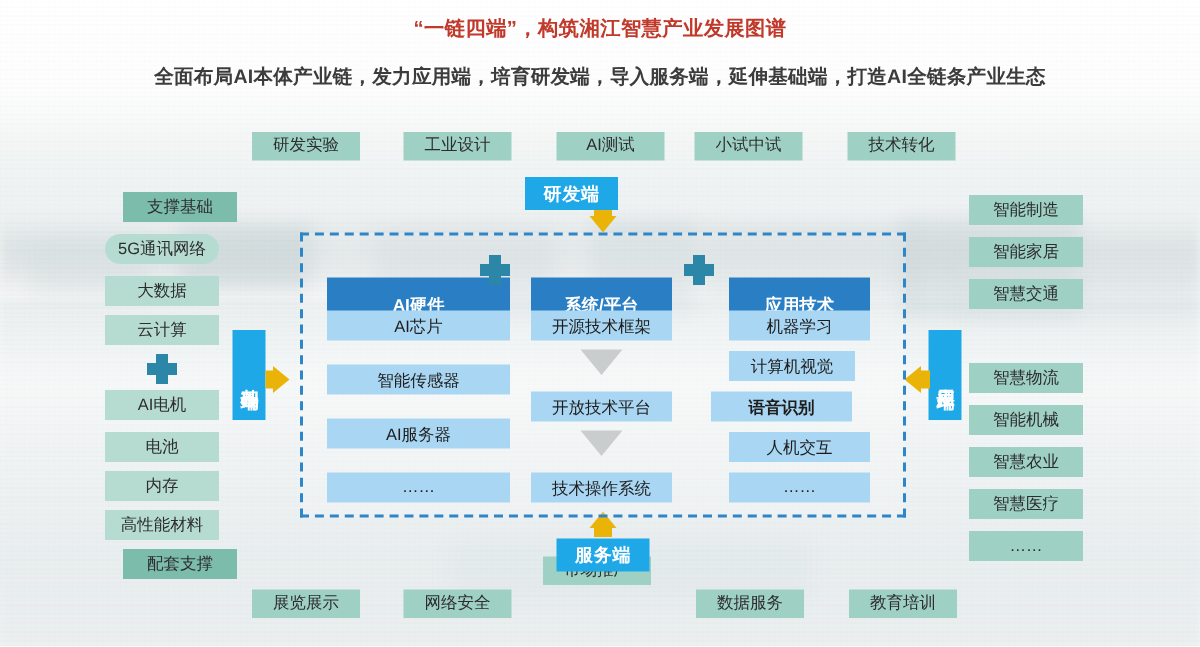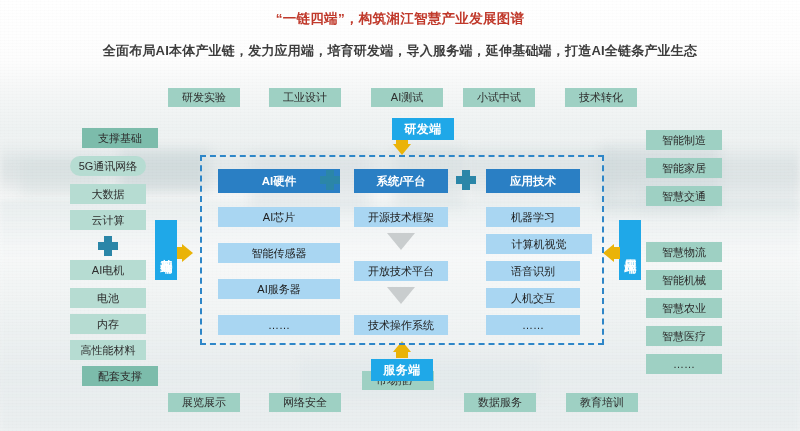--- a/index.html
+++ b/index.html
@@ -129,27 +129,28 @@
   .core {
     position: absolute;
     left: 200px; top: 155px;
     width: 404px; height: 190px;
     border: 2px dashed #2e86c8;
     background: rgba(255,255,255,.18);
   }
 
   .colhead {
     position: absolute;
-    height: 24px;
+    height: 36px;
     background: #2a7fc4;
     color: #ffffff;
     font-size: 11.5px;
     font-weight: bold;
     display: flex; align-items: center; justify-content: center;
     white-space: nowrap;
+    margin-top: 16px;
   }
   .cellbox {
     position: absolute;
     height: 20px;
     background: #a9d6f2;
     color: #1d1d1d;
     font-size: 11px;
     display: flex; align-items: center; justify-content: center;
     white-space: nowrap;
   }
@@ -221,21 +222,21 @@
 
   <div class="chip teal-light side-chip" style="left:646px; top:130px;">智能制造</div>
   <div class="chip teal-light side-chip" style="left:646px; top:158px;">智能家居</div>
   <div class="chip teal-light side-chip" style="left:646px; top:186px;">智慧交通</div>
   <div class="chip teal-light side-chip" style="left:646px; top:242px;">智慧物流</div>
   <div class="chip teal-light side-chip" style="left:646px; top:270px;">智能机械</div>
   <div class="chip teal-light side-chip" style="left:646px; top:298px;">智慧农业</div>
   <div class="chip teal-light side-chip" style="left:646px; top:326px;">智慧医疗</div>
   <div class="chip teal-light side-chip" style="left:646px; top:354px;">……</div>
 
-  <div class="endlabel horizontal" style="left:392px; top:118px;text-align:right;">研发端</div>
+  <div class="endlabel horizontal" style="left:350px; top:118px;text-align:right;">研发端</div>
   <div class="arrow-stem" style="left:396px; top:140px; width:12px; height:6px;"></div>
   <div class="arrow arrow-down-y" style="left:393px; top:144px;"></div>
 
   <div class="endlabel horizontal" style="left:371px; top:359px;">服务端</div>
   <div class="arrow-stem" style="left:396px; top:352px; width:12px; height:6px;"></div>
   <div class="arrow arrow-up-y" style="left:393px; top:341px;"></div>
 
   <div class="endlabel vertical" style="left:155px; top:220px;">基础端</div>
   <div class="arrow-stem" style="left:177px; top:247px; width:6px; height:12px;"></div>
   <div class="arrow arrow-right-y" style="left:182px; top:244px;"></div>
@@ -258,20 +259,20 @@
     <div class="cellbox" style="left:152px; top:50px;  width:94px;">开源技术框架</div>
     <div class="tri-down" style="left:185px; top:76px;"></div>
     <div class="cellbox" style="left:152px; top:104px; width:94px;">开放技术平台</div>
     <div class="tri-down" style="left:185px; top:130px;"></div>
     <div class="cellbox" style="left:152px; top:158px; width:94px;">技术操作系统</div>
 
     <div class="plus" style="left:254px; top:13px;"></div>
 
     <div class="colhead" style="left:284px; top:12px;  width:94px;">应用技术</div>
     <div class="cellbox" style="left:284px; top:50px;  width:94px;">机器学习</div>
-    <div class="cellbox" style="left:284px; top:77px;  width:106px;">计算机视觉</div>
-    <div class="cellbox" style="left:284px; top:104px; width:94px;">语音识别</div>
+    <div class="cellbox" style="left:284px; top:77px;  width:84px;">计算机视觉</div>
+    <div class="cellbox" style="left:272px; top:104px; width:94px;font-weight:bold;">语音识别</div>
     <div class="cellbox" style="left:284px; top:131px; width:94px;">人机交互</div>
     <div class="cellbox" style="left:284px; top:158px; width:94px;">……</div>
 
   </div>
 
 </div>
 
 </body></html>

